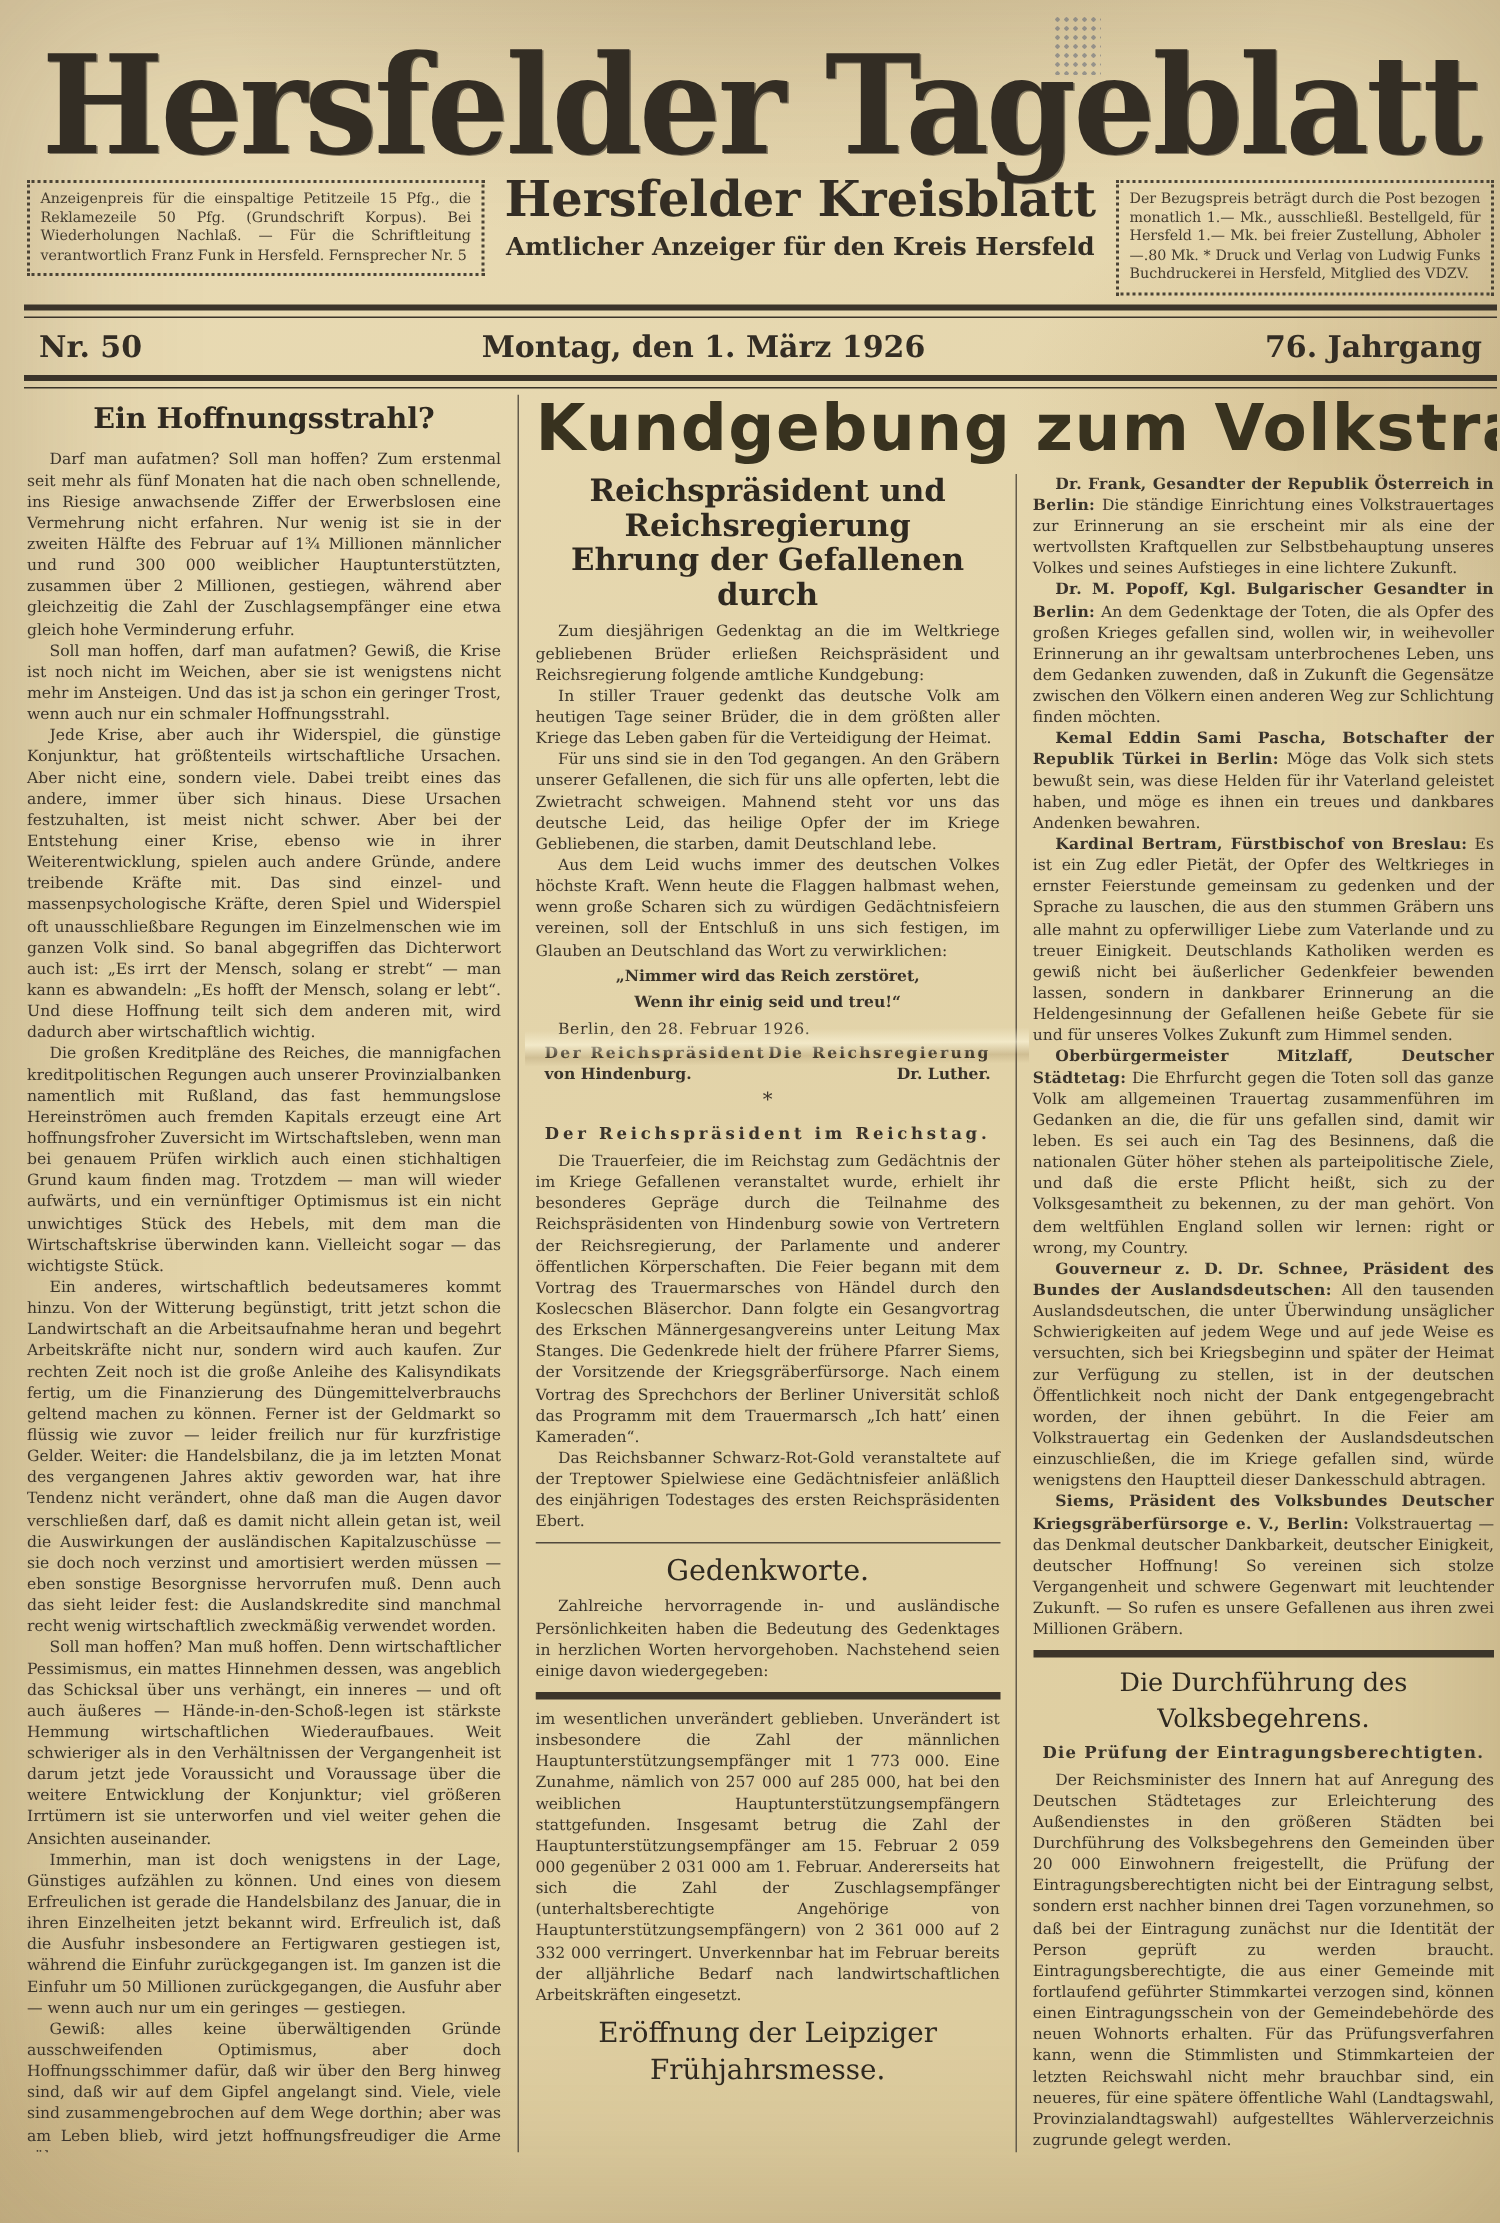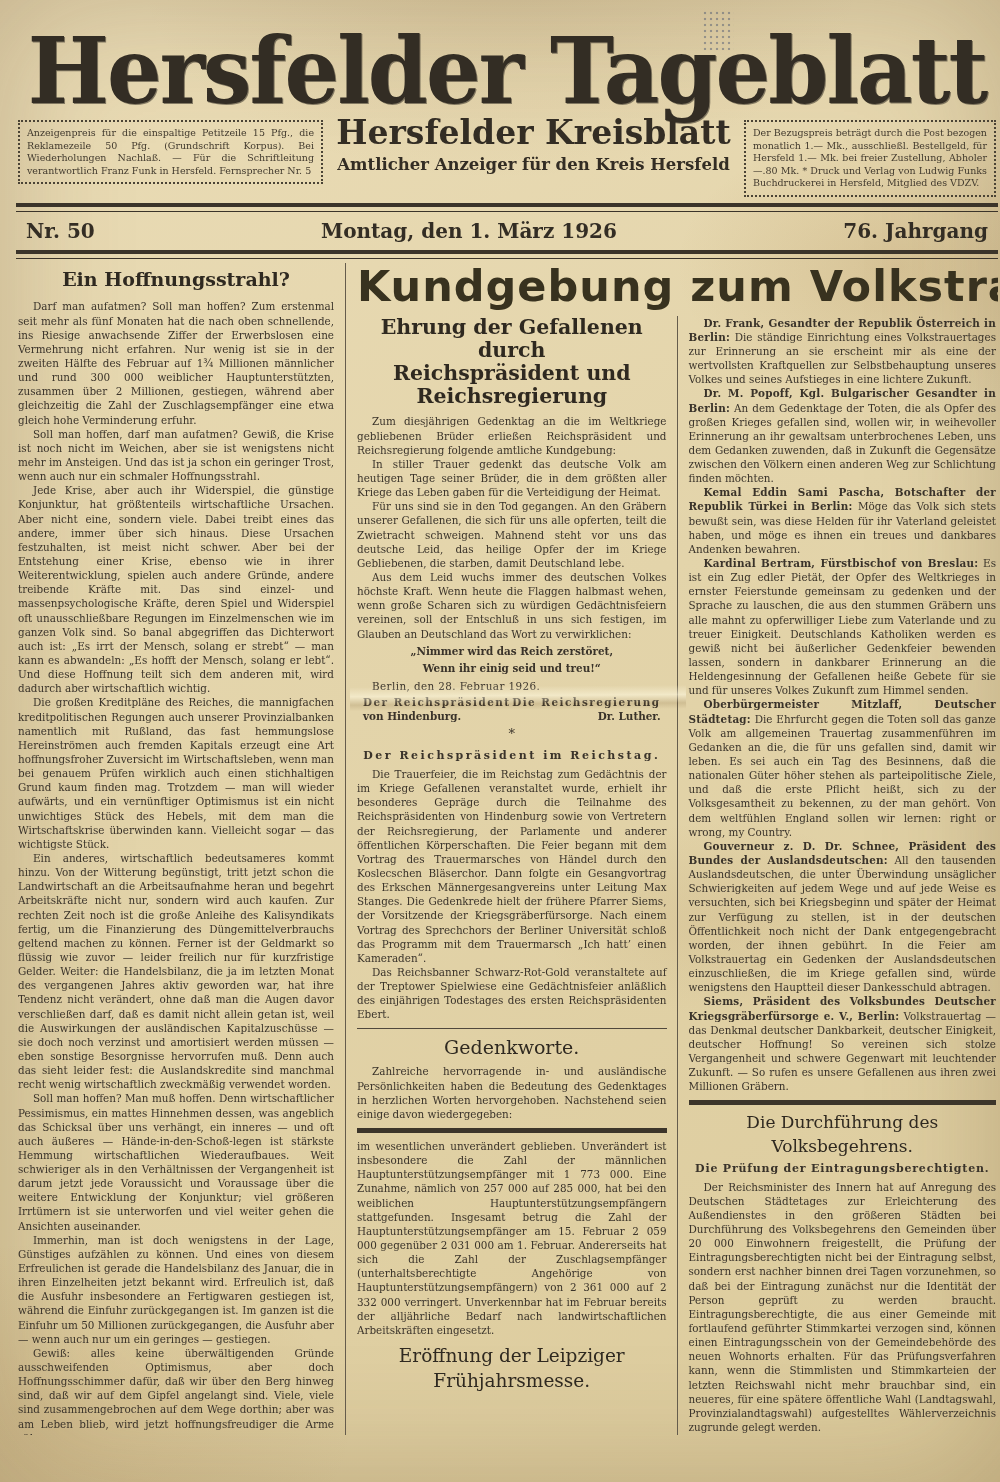--- a/index.html
+++ b/index.html
@@ -151,26 +151,26 @@
 
     </div>
 
     <div class="rightzone">
       <div class="h-main">Kundgebung zum Volkstrauertag</div>
 
       <div class="two-cols">
 
         <div class="midcol bodytext">
           <div class="h-sub2">
+            <div>Reichspräsident und Reichsregierung</div>
             <div>Ehrung der Gefallenen durch</div>
-            <div>Reichspräsident und Reichsregierung</div>
           </div>
           <p class="para">Zum diesjährigen Gedenktag an die im Weltkriege gebliebenen Brüder erließen Reichspräsident und Reichsregierung folgende amtliche Kundgebung:</p>
           <p class="para">In stiller Trauer gedenkt das deutsche Volk am heutigen Tage seiner Brüder, die in dem größten aller Kriege das Leben gaben für die Verteidigung der Heimat.</p>
-          <p class="para">Für uns sind sie in den Tod gegangen. An den Gräbern unserer Gefallenen, die sich für uns alle opferten, teilt die Zwietracht schweigen. Mahnend steht vor uns das deutsche Leid, das heilige Opfer der im Kriege Gebliebenen, die starben, damit Deutschland lebe.</p>
+          <p class="para">Für uns sind sie in den Tod gegangen. An den Gräbern unserer Gefallenen, die sich für uns alle opferten, lebt die Zwietracht schweigen. Mahnend steht vor uns das deutsche Leid, das heilige Opfer der im Kriege Gebliebenen, die starben, damit Deutschland lebe.</p>
           <p class="para">Aus dem Leid wuchs immer des deutschen Volkes höchste Kraft. Wenn heute die Flaggen halbmast wehen, wenn große Scharen sich zu würdigen Gedächtnisfeiern vereinen, soll der Entschluß in uns sich festigen, im Glauben an Deutschland das Wort zu verwirklichen:</p>
           <p class="para quote">„Nimmer wird das Reich zerstöret,</p>
           <p class="para quote">Wenn ihr einig seid und treu!“</p>
           <p class="para placedate">Berlin, den 28. Februar 1926.</p>
           <div class="sigs titles">
             <span>Der Reichspräsident</span>
             <span>Die Reichsregierung</span>
           </div>
           <div class="sigs">
             <span>von Hindenburg.</span>

